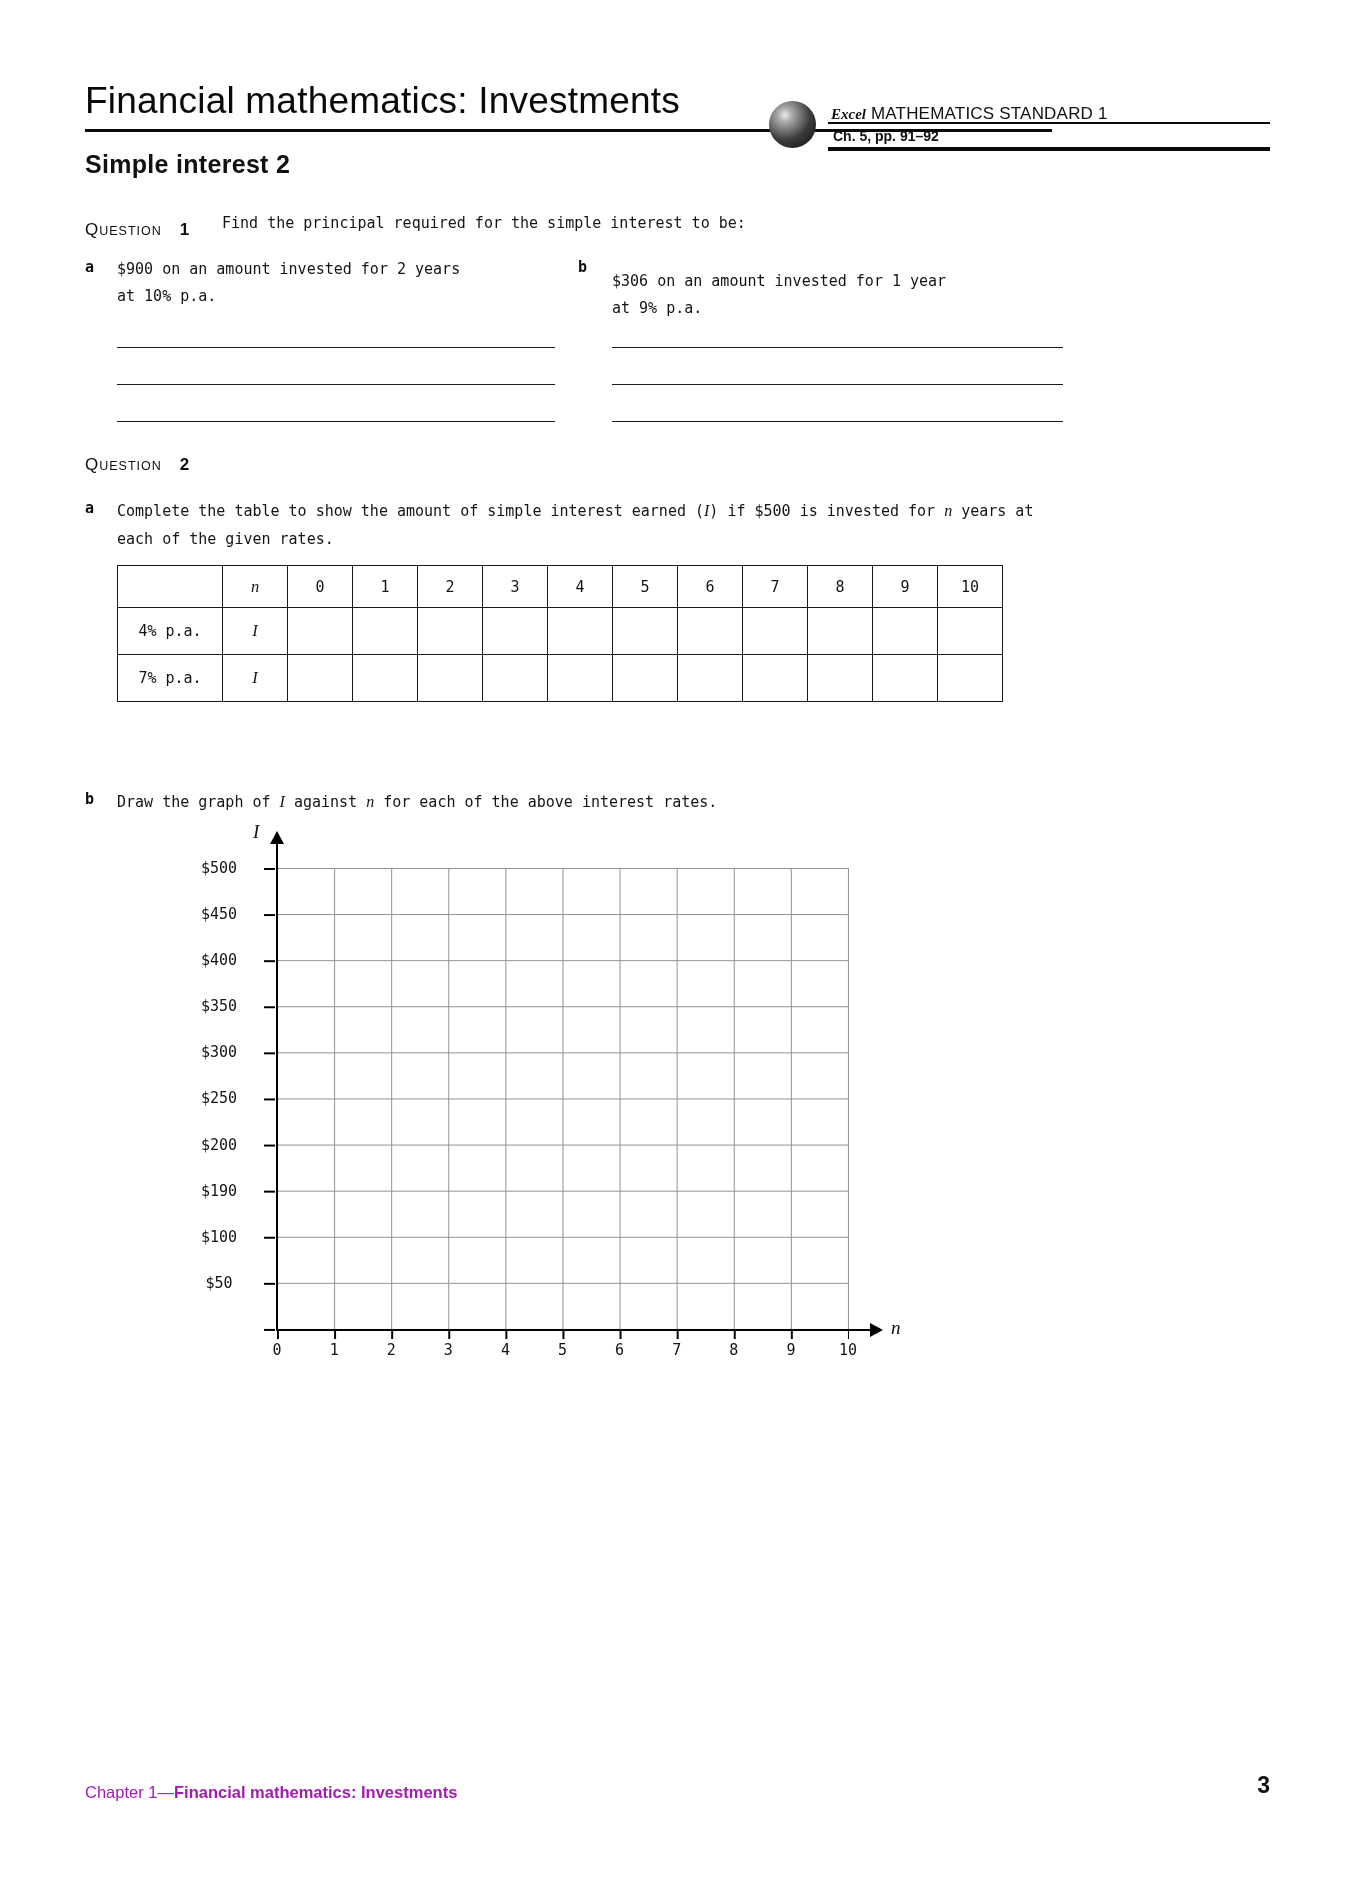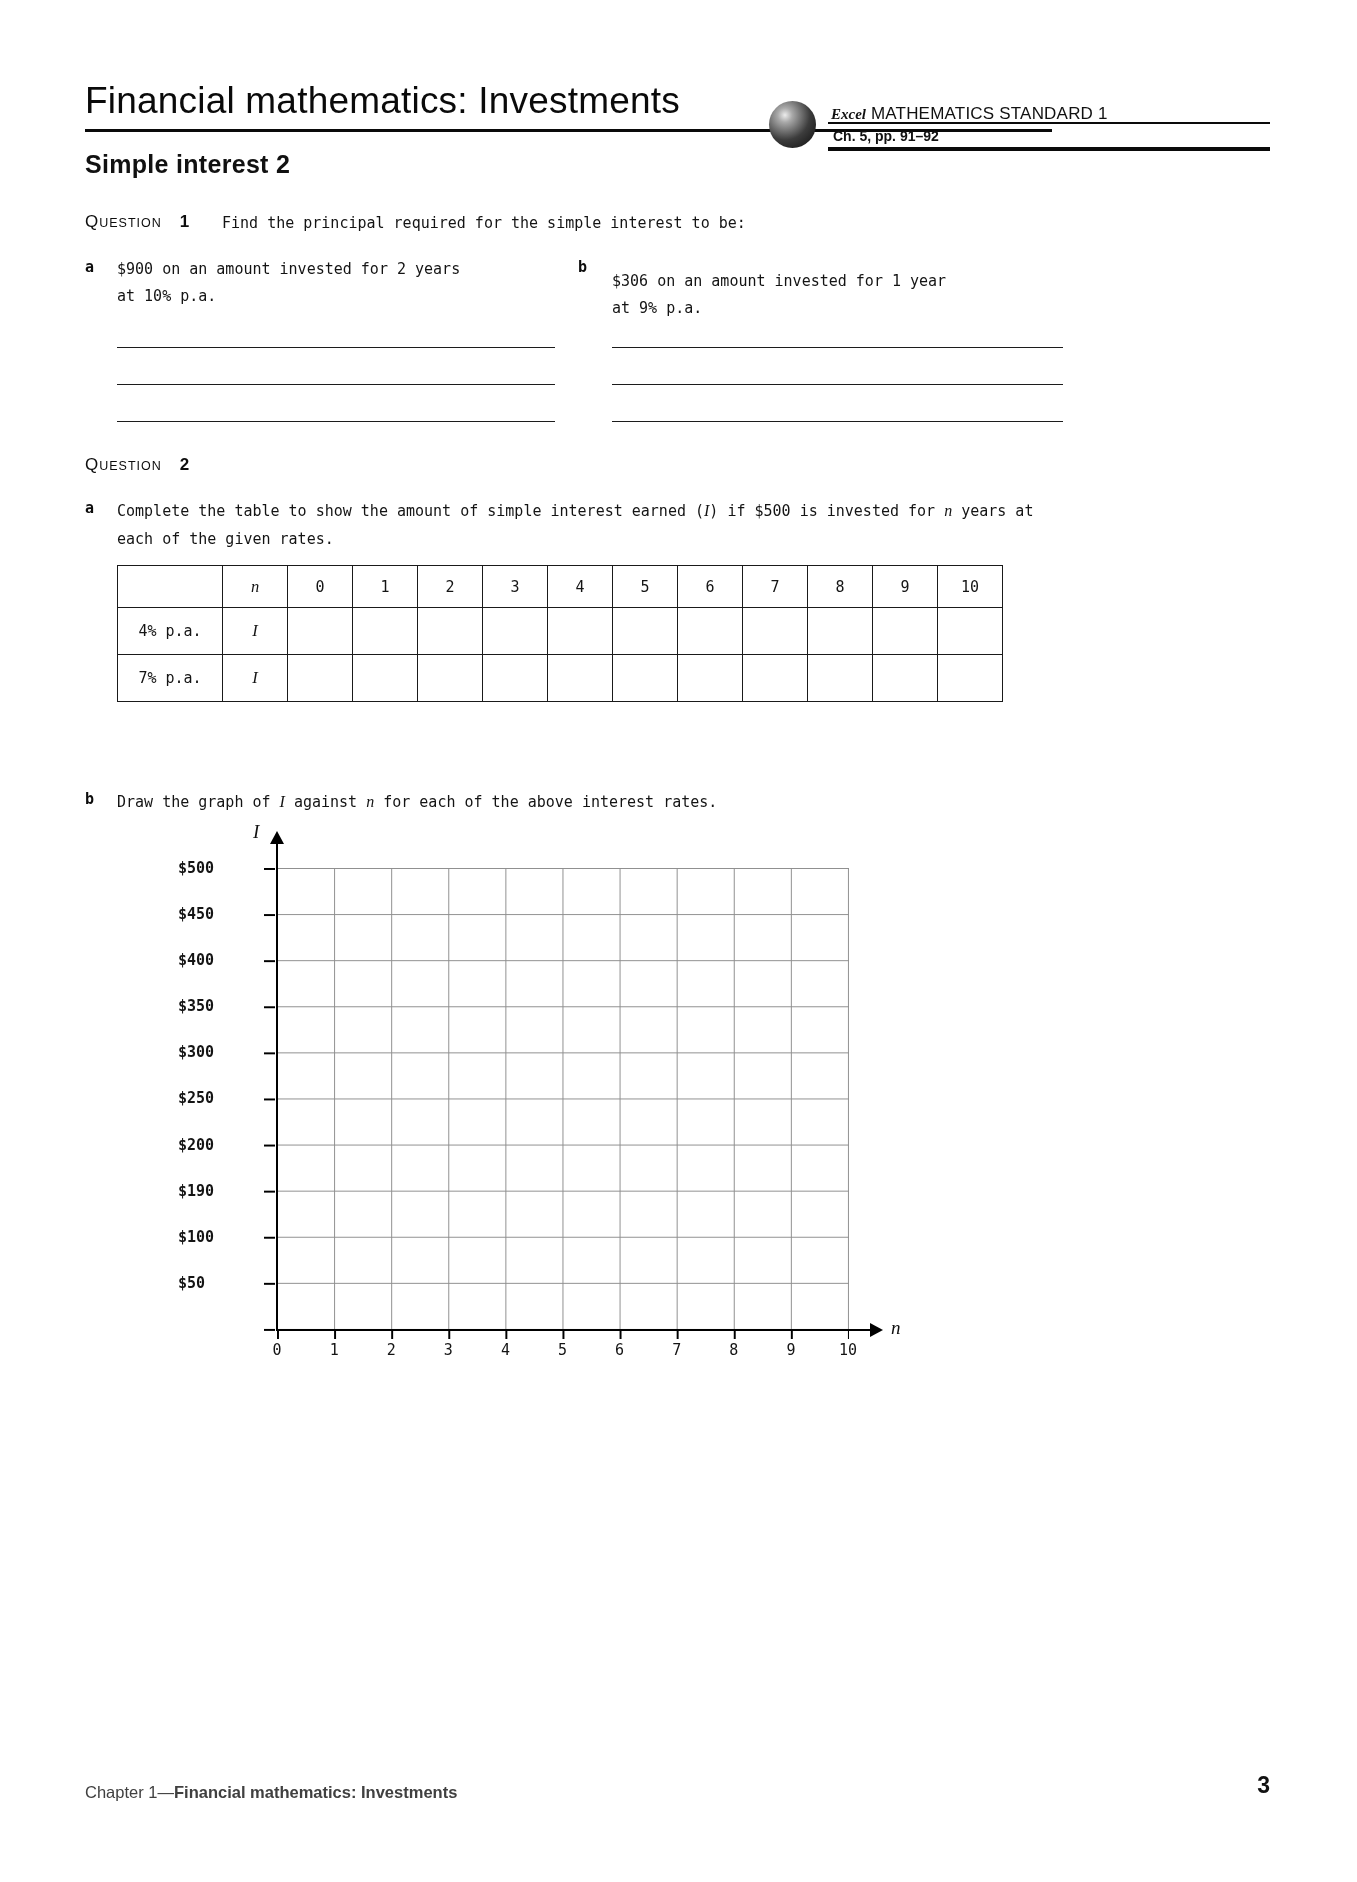--- a/index.html
+++ b/index.html
@@ -20,21 +20,21 @@
   .brand-thin-rule { position:absolute; left:828px; top:122px; width:442px; height:1.5px; background:#0a0a0a; }
   .chapter-ref { position:absolute; left:833px; top:128px; font-size:14px; font-weight:bold; }
   .brand-thick-rule { position:absolute; left:828px; top:147px; width:442px; height:3.5px; background:#0a0a0a; }
   .sheet-title { position:absolute; left:85px; top:150px; width:978px; text-align:left; font-size:25px; font-weight:bold; letter-spacing:0.3px; }
 
   
   .q-head { position:absolute; white-space:nowrap; color:#0d0d0d; }
   .q-head .q-big { font-size:17px; letter-spacing:1px; }
   .q-head .q-small { font-size:12.5px; letter-spacing:1px; }
   .q-head .q-num { font-size:17px; font-weight:bold; margin-left:18px; }
-  .q1-head { left:85px; top:212px; }
+  .q1-head { left:85px; top:220px; }
   .q2-head { left:85px; top:455px; }
   .q1-prompt { position:absolute; left:222px; top:214px; font-size:15px; color:#141414; }
 
   
   .part-label { position:absolute; font-family:"DejaVu Sans Mono", monospace; font-weight:bold; font-size:15px; color:#0d0d0d; }
   .part-text { position:absolute; font-family:"DejaVu Sans Mono", monospace; font-size:15px; line-height:27px; color:#141414; }
   .p1a-label { left:85px; top:258px; } .p1a-text { left:117px; top:256px; width:470px; }
   .p1b-label { left:578px; top:258px; } .p1b-text { left:612px; top:268px; width:470px; }
 
   .ans-line { position:absolute; height:0; border-top:1.8px solid #1c1c1c; }
@@ -68,26 +68,26 @@
     border-left:7px solid transparent; border-right:7px solid transparent; border-bottom:13px solid #000; }
   .x-arrow { position:absolute; left:870px; top:1322.5px; width:0; height:0;
     border-top:7px solid transparent; border-bottom:7px solid transparent; border-left:13px solid #000; }
   .y-axis-label { position:absolute; left:253px; top:821px; font-size:19px; }
   .x-axis-label { position:absolute; left:891px; top:1317px; font-size:19px; }
   .y-ticks { position:absolute; left:264px; top:867.5px; width:11px; height:463px;
     background-image: linear-gradient(to bottom, #000 2px, transparent 2px); background-size: 11px 46.1px; }
   .x-ticks { position:absolute; left:276.5px; top:1329px; width:572px; height:10px;
     background-image: linear-gradient(to right, #000 2px, transparent 2px); background-size: 57.1px 10px; }
   .y-labels { position:absolute; left:178px; top:845px; width:82px; font-family:"DejaVu Sans Mono", monospace; font-size:15px; color:#141414; }
-  .y-labels div { height:46.1px; line-height:46.1px; text-align:left;font-weight:bold; }
+  .y-labels div { height:46.1px; line-height:46.1px; text-align:center; }
   .x-labels { position:absolute; left:248.5px; top:1341px; width:628px; display:flex; font-family:"DejaVu Sans Mono", monospace; font-size:15px; color:#141414; }
   .x-labels div { flex:0 0 57.1px; text-align:center; }
 
   
-  .footer-chapter { position:absolute; left:85px; top:1783px; font-size:16.5px; color:#404040; }
+  .footer-chapter { position:absolute; left:85px; top:1783px; font-size:16.5px; color:#a21caf; }
   .fc-title { font-weight:bold; }
   .footer-page { position:absolute; left:1230px; top:1772px; width:40px; text-align:right; font-size:23px; font-weight:bold; }
 </style>
 </head>
 <body>
 
 <div class="page">
 
   <h1 class="main-title">Financial mathematics: Investments</h1>
   <div class="title-rule"></div>

